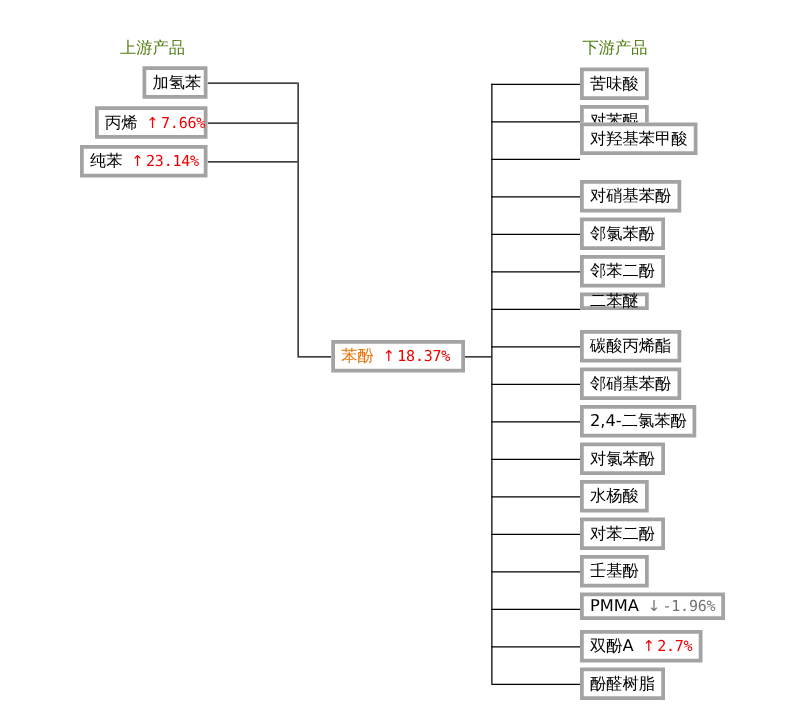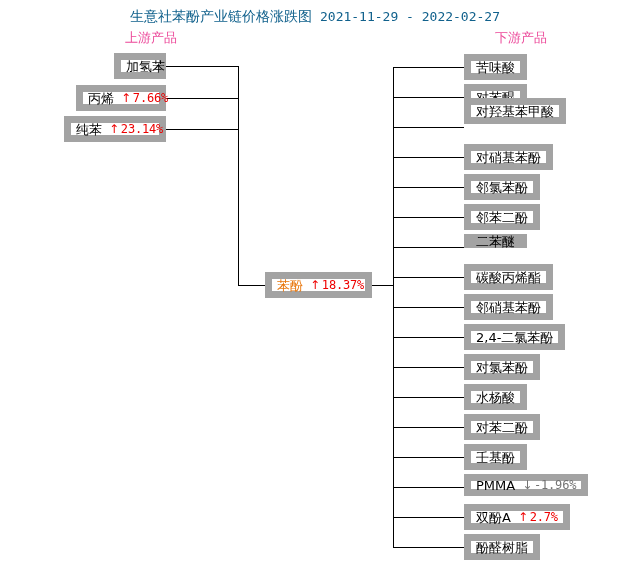--- a/index.html
+++ b/index.html
@@ -32,32 +32,31 @@
   .title-row .t-dates {
     font-family: "DejaVu Sans Mono", monospace;
     font-size: 13px;
     margin-left: 8px;
   }
 
   
   .col-head {
     position: absolute;
     font-size: 13px;
-    color: #ec4899;
+    color: #4d7c0f;
     white-space: nowrap;
-    margin-left: 29px;
   }
   .col-head.up   { left: 96px;  top: 29px; }
   .col-head.down { left: 466px; top: 29px; }
 
   
   .node {
     position: absolute;
     box-sizing: border-box;
-    border: 7px solid #a3a3a3;
+    border: 3px solid #a3a3a3;
     background: #ffffff;
     display: flex;
     align-items: center;
     justify-content: flex-start;
     white-space: nowrap;
     font-size: 13px;
     line-height: 1;
     color: #000000;
     padding: 0 5px;
     z-index: 3;
@@ -86,23 +85,20 @@
     z-index: 1;
   }
   .ln.h { height: 1px; }
   .ln.v { width: 1px; }
 </style>
 </head>
 <body>
 
 <div id="root">
 
-  <div class="title-row">
-    <span class="t-main">生意社苯酚产业链价格涨跌图</span><span class="t-dates">2021-11-29 - 2022-02-27</span>
-  </div>
 
   <div class="col-head up">上游产品</div>
   <div class="col-head down">下游产品</div>
 
   <div id="lines">
       <div class="ln h" style="left: 166px; top: 66px; width: 72px;"></div>
       <div class="ln h" style="left: 166px; top: 98px; width: 72px;"></div>
       <div class="ln h" style="left: 166px; top: 129px; width: 72px;"></div>
       <div class="ln v" style="left: 238px; top: 66px; height: 219px;"></div>
       <div class="ln h" style="left: 238px; top: 285px; width: 27px;"></div>

